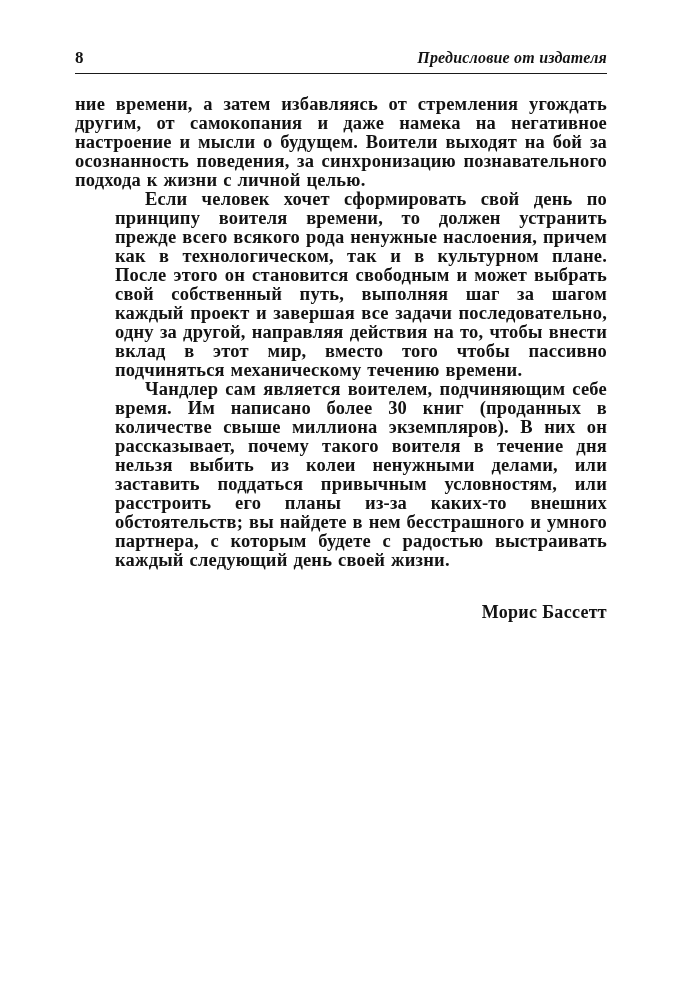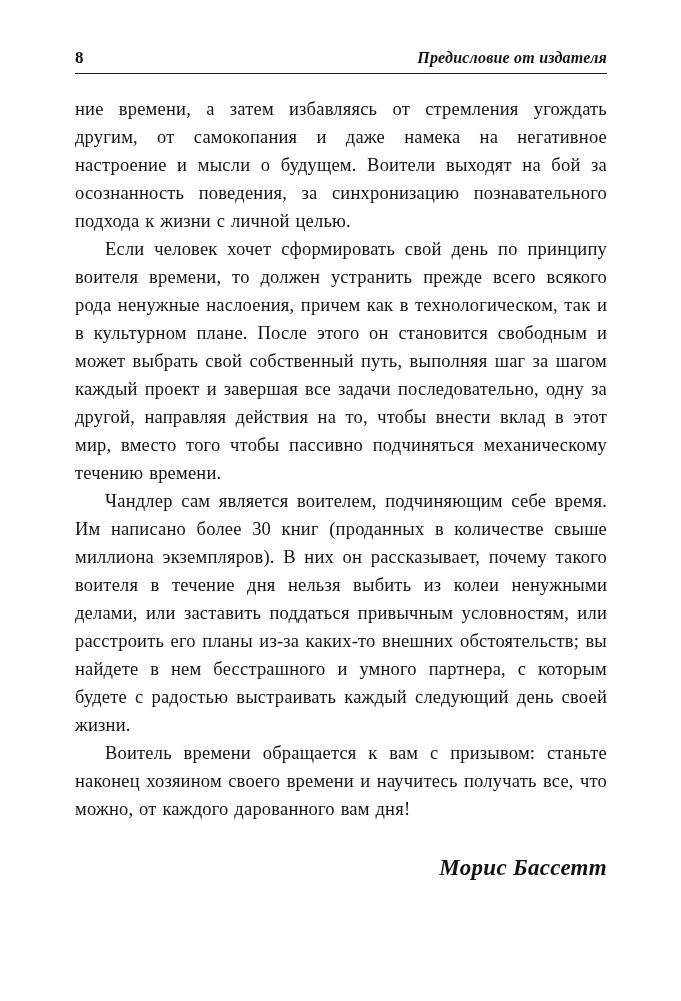--- a/index.html
+++ b/index.html
@@ -35,51 +35,50 @@
   .running-title {
     font-size: 16px;
     font-style: italic;
     font-weight: bold;
     letter-spacing: 0.2px;
     margin-left: 20px;
   }
   .body-text p {
     margin: 0;
     font-size: 18.5px;
-    font-weight: normal;
-    line-height: 28px;
+    font-weight: bold;
+    line-height: 19px;
     text-align: justify;
     text-justify: inter-word;
     letter-spacing: 0.2px;
     word-spacing: 1px;
   }
   .body-text p.indent {
     text-indent: 30px;
+    margin-left: 40px;
   }
   .signature {
     margin-top: 32px;
     text-align: right;
-    font-size: 23px;
-    font-style: italic;
+    font-size: 18px;
     font-weight: bold;
     letter-spacing: 0.3px;
   }
 </style>
 </head>
 <body>
 
 <div class="page">
 
   <header class="page-header">
     <span class="page-number">8</span>
     <span class="running-title">Предисловие от издателя</span>
   </header>
 
   <main class="body-text">
     <p>ние времени, а затем избавляясь от стремления угождать другим, от самокопания и даже намека на негативное настроение и мысли о будущем. Воители выходят на бой за осознанность поведения, за синхронизацию познавательного подхода к жизни с личной целью.</p>
     <p class="indent">Если человек хочет сформировать свой день по принципу воителя времени, то должен устранить прежде всего всякого рода ненужные наслоения, причем как в технологическом, так и в культурном плане. После этого он становится свободным и может выбрать свой собственный путь, выполняя шаг за шагом каждый проект и завершая все задачи последовательно, одну за другой, направляя действия на то, чтобы внести вклад в этот мир, вместо того чтобы пассивно подчиняться механическому течению времени.</p>
     <p class="indent">Чандлер сам является воителем, подчиняющим себе время. Им написано более 30 книг (проданных в количестве свыше миллиона экземпляров). В них он рассказывает, почему такого воителя в течение дня нельзя выбить из колеи ненужными делами, или заставить поддаться привычным условностям, или расстроить его планы из-за каких-то внешних обстоятельств; вы найдете в нем бесстрашного и умного партнера, с которым будете с радостью выстраивать каждый следующий день своей жизни.</p>
-    <p class="indent">Воитель времени обращается к вам с призывом: станьте наконец хозяином своего времени и научитесь получать все, что можно, от каждого дарованного вам дня!</p>
 
     <div class="signature">Морис Бассетт</div>
   </main>
 
 </div>
 
 </body></html>

